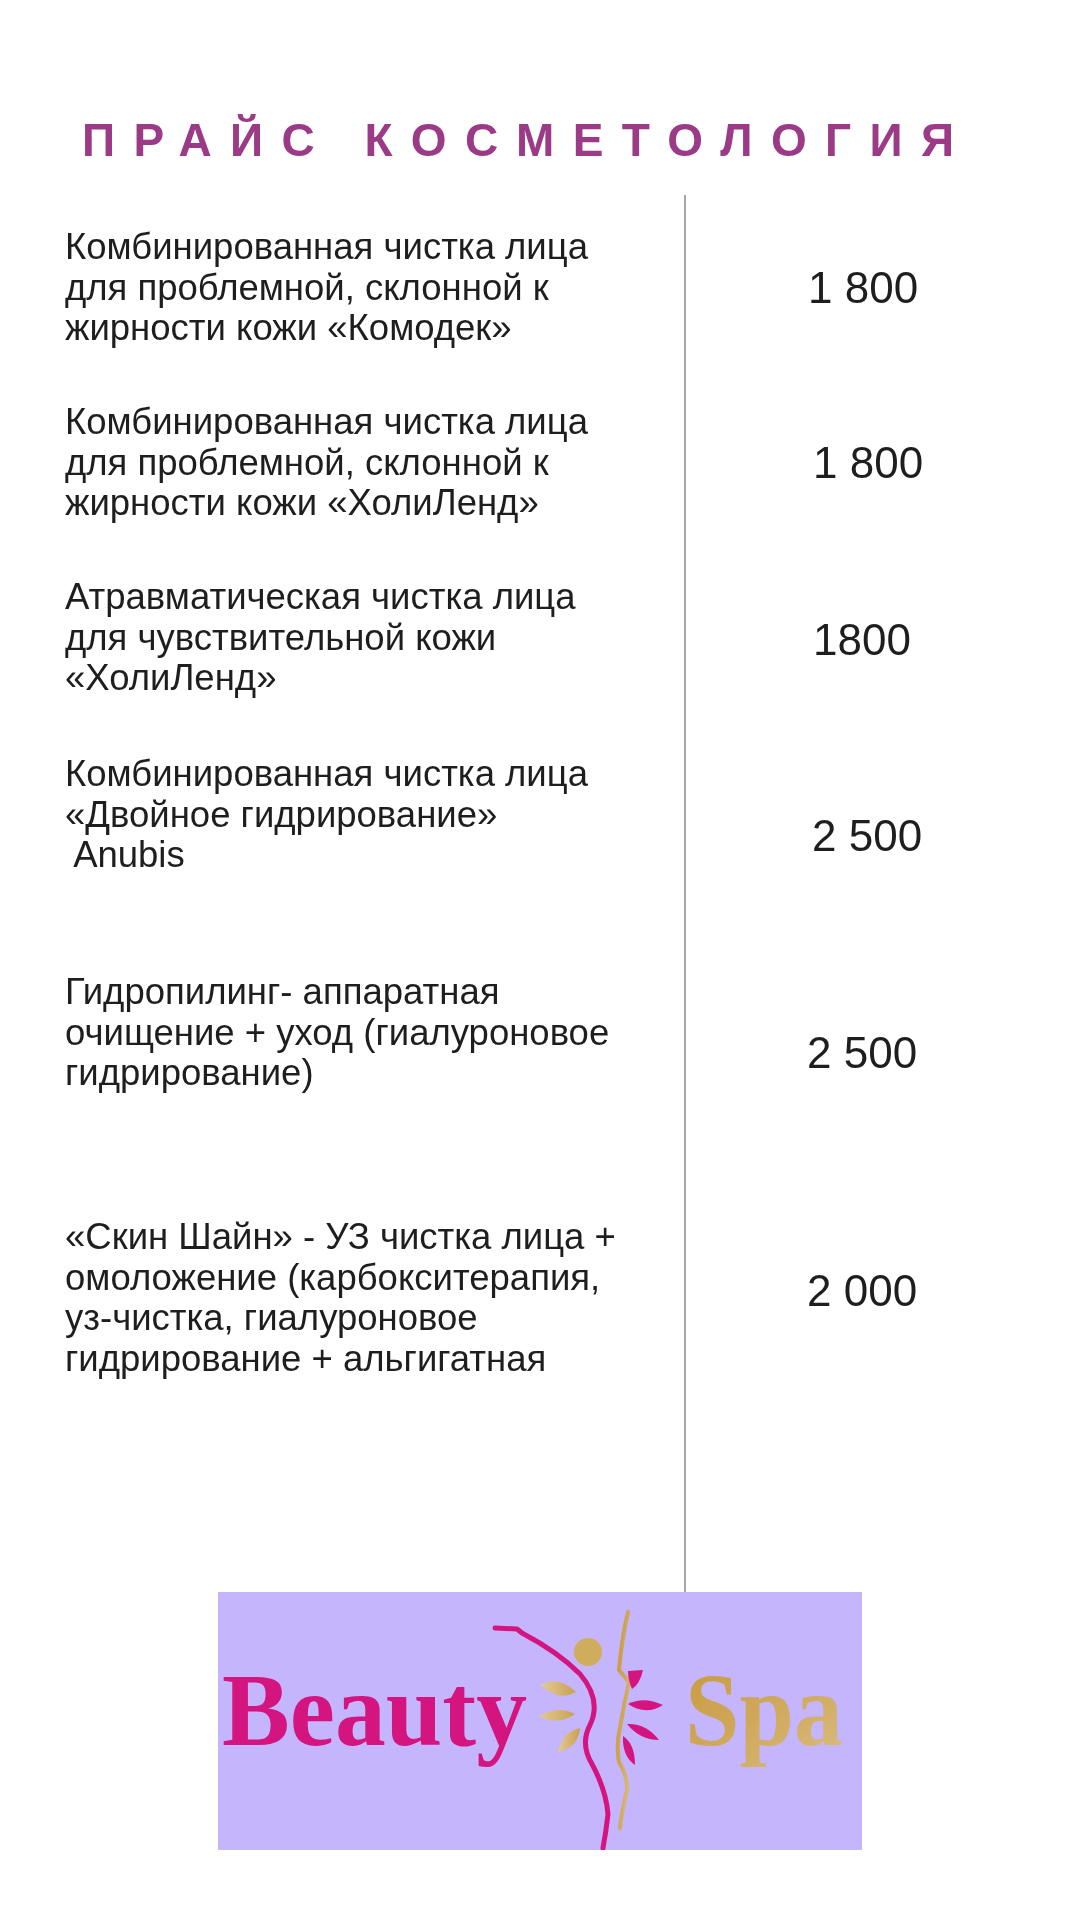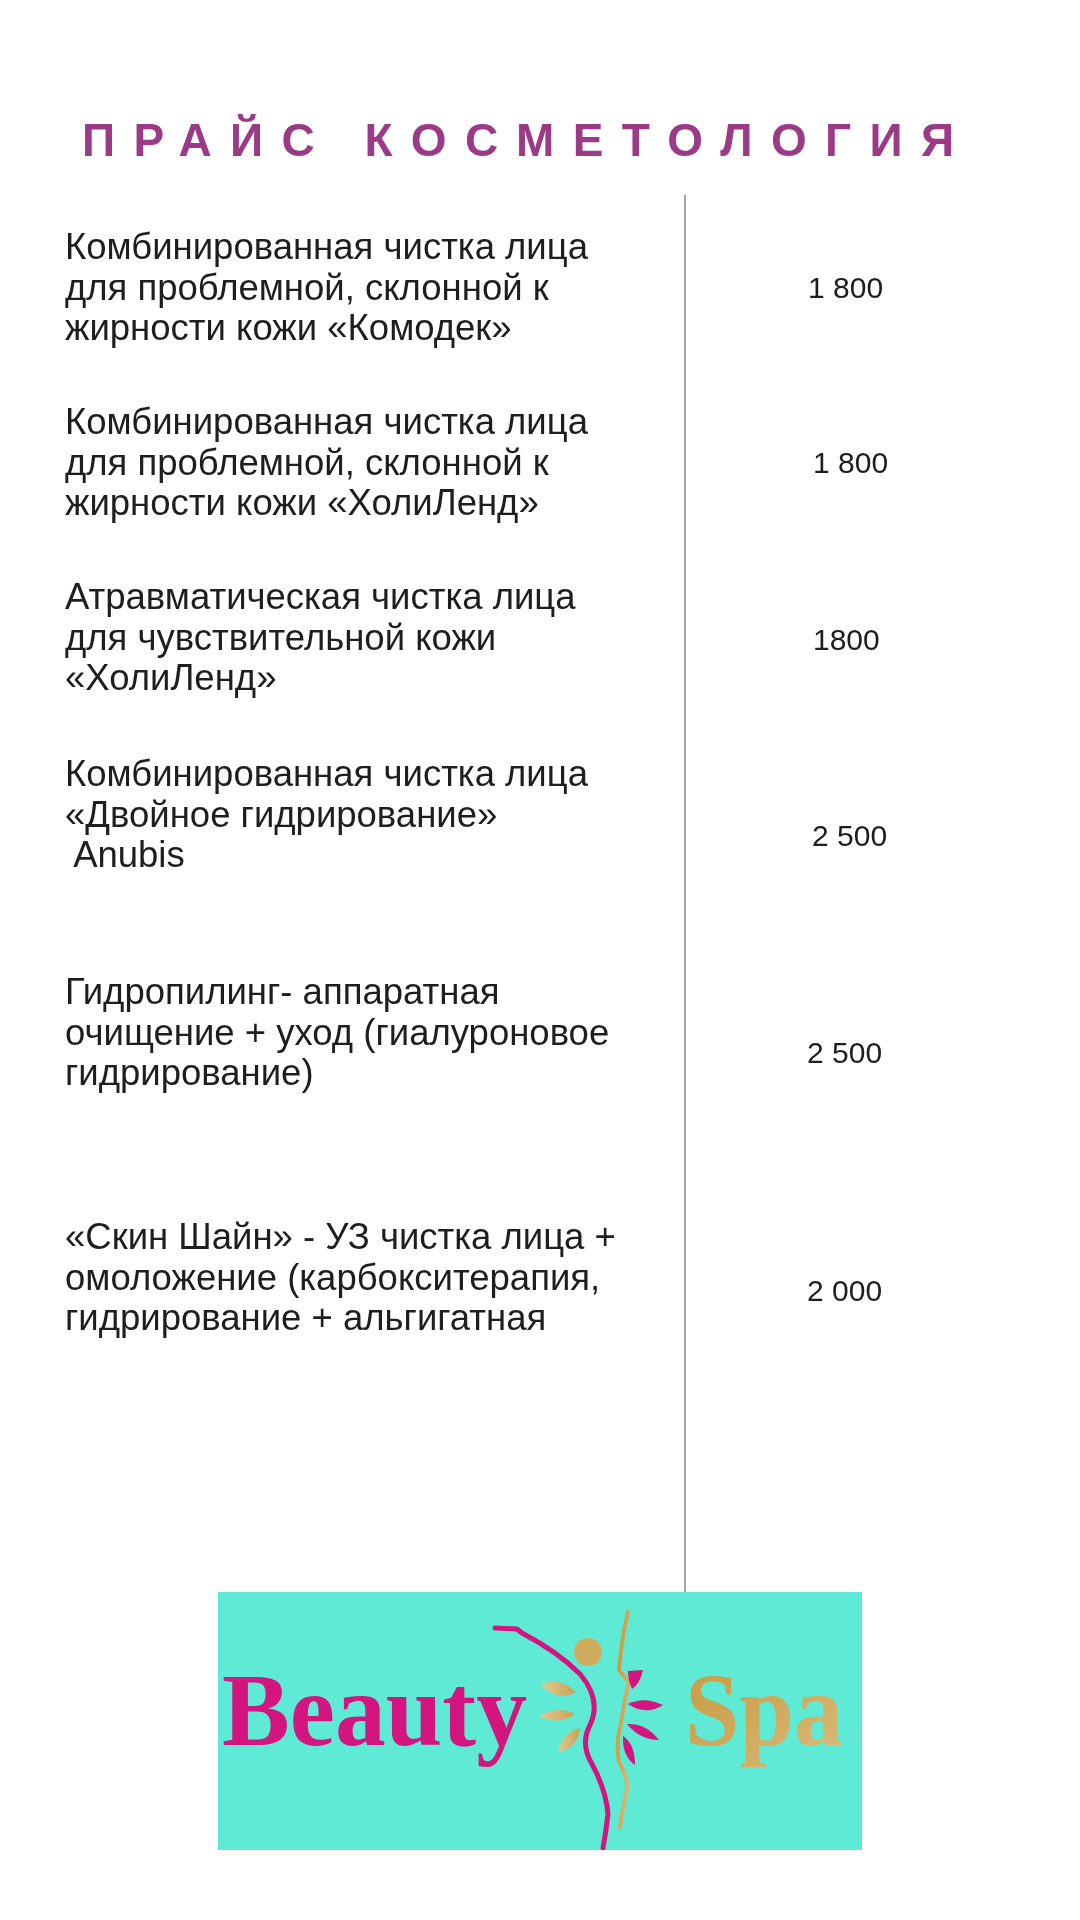--- a/index.html
+++ b/index.html
@@ -1,22 +1,22 @@
 <!DOCTYPE html>
 <html><head>
 <meta charset="utf-8">
 <style>
   html, body { margin:0; padding:0; background:#ffffff; }
   body { width:1080px; height:1920px; position:relative; overflow:hidden; font-family:"Liberation Sans", "DejaVu Sans", sans-serif; color:#1e1e1e; }
   .title { position:absolute; left:82px; top:86px; font-size:46px; line-height:46px; letter-spacing:18.4px; white-space:nowrap; font-weight:bold; }
   .divider { position:absolute; left:684px; top:195px; width:2px; height:1397px; }
   .service { position:absolute; left:65px; font-size:36.5px; line-height:40.5px; white-space:nowrap; }
   .service .line { display:block; }
-  .price { position:absolute; font-size:30px; line-height:41px; white-space:nowrap; }
-  .logo { position:absolute; left:218px; top:1592px; width:644px; height:258px; background:#5eead4; }
+  .price { position:absolute; font-size:44px; line-height:41px; white-space:nowrap; }
+  .logo { position:absolute; left:218px; top:1592px; width:644px; height:258px; background:#c4b5fd; }
   .logo svg { display:block; }
 </style>
 </head>
 <body>
 
 <div>
 
   <h1 class="title" style="color: rgb(155, 58, 134);">ПРАЙС КОСМЕТОЛОГИЯ</h1>
 
   <div class="divider" style="background: rgb(166, 166, 166);"></div>
@@ -52,20 +52,21 @@
   <div class="service" style="top: 972px; color: rgb(30, 30, 30);">
     <span class="line">Гидропилинг- аппаратная</span>
     <span class="line">очищение + уход (гиалуроновое</span>
     <span class="line">гидрирование)</span>
   </div>
   <div class="price" style="top: 1032px; left: 807px; color: rgb(30, 30, 30);">2 500</div>
 
   <div class="service" style="top: 1189px; color: rgb(30, 30, 30); margin-top: 28px;">
     <span class="line">«Скин Шайн» - УЗ чистка лица +</span>
     <span class="line">омоложение (карбокситерапия,</span>
+    <span class="line">уз-чистка, гиалуроновое</span>
     <span class="line">гидрирование + альгигатная</span>
   </div>
   <div class="price" style="top: 1270px; left: 807px; color: rgb(30, 30, 30);">2 000</div>
 
   <div class="logo">
     <svg width="644" height="258" viewBox="0 0 644 258" xmlns="http://www.w3.org/2000/svg">
       <defs>
         <linearGradient id="goldGrad" x1="0" y1="0" x2="1" y2="1">
           <stop offset="0" stop-color="#c99a3c"></stop>
           <stop offset="0.5" stop-color="#cfa85a"></stop>

